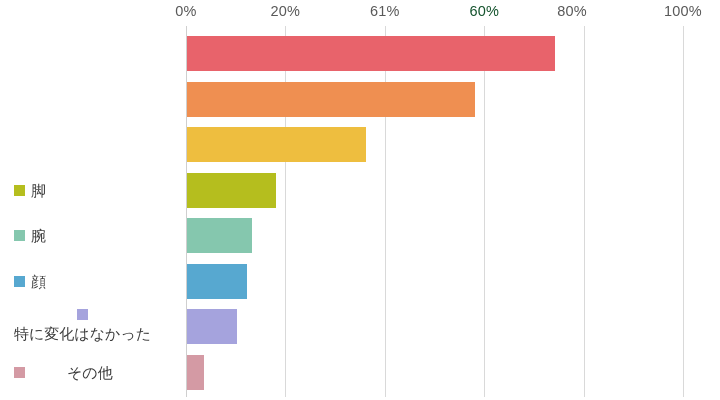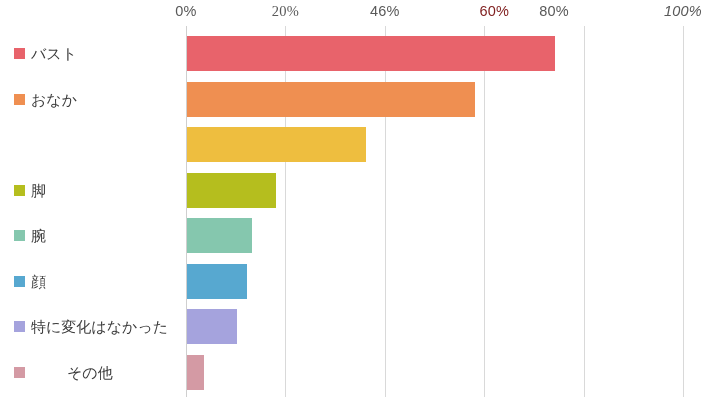--- a/index.html
+++ b/index.html
@@ -105,49 +105,41 @@
     line-height: 1;
   }
 </style>
 </head>
 <body>
 
 <div id="chart-root">
 
   <div id="x-axis-labels">
       <div class="x-tick-label" style="left: 186px; color: rgb(89, 89, 89);">0%</div>
-      <div class="x-tick-label" style="left: 285.4px; color: rgb(89, 89, 89); font-family: Liberation Serif, serif;">20%</div>
-      <div class="x-tick-label" style="left: 384.8px; color: rgb(89, 89, 89);">46%</div>
-      <div class="x-tick-label" style="left: 484.2px; color: #7f1d1d; margin-left: 10px;">60%</div>
-      <div class="x-tick-label" style="left: 554px; color: rgb(89, 89, 89);">80%</div>
-      <div class="x-tick-label" style="left: 683px; color: rgb(89, 89, 89); font-style: italic;">100%</div>
+      <div class="x-tick-label" style="left: 285.4px; color: rgb(89, 89, 89);">20%</div>
+      <div class="x-tick-label" style="left: 384.8px; color: rgb(89, 89, 89);">61%</div>
+      <div class="x-tick-label" style="left: 484.2px; color: #14532d;">60%</div>
+      <div class="x-tick-label" style="left: 572px; color: rgb(89, 89, 89);">80%</div>
+      <div class="x-tick-label" style="left: 683px; color: rgb(89, 89, 89);">100%</div>
     </div>
 
   <div id="legend">
-      <div class="legend-item" style="top: 10px; height: 35px;">
-        <span class="legend-swatch" style="background: rgb(232, 99, 107);"></span>
-        <span class="legend-label" style="color: rgb(59, 59, 59);">バスト</span>
-      </div>
-      <div class="legend-item" style="top: 55.5px; height: 35px;">
-        <span class="legend-swatch" style="background: rgb(239, 143, 81);"></span>
-        <span class="legend-label" style="color: rgb(59, 59, 59);">おなか</span>
-      </div>
       <div class="legend-item" style="top: 146.5px; height: 35px;">
         <span class="legend-swatch" style="background: rgb(181, 190, 30);"></span>
         <span class="legend-label" style="color: rgb(59, 59, 59);">脚</span>
       </div>
       <div class="legend-item" style="top: 192px; height: 35px;">
         <span class="legend-swatch" style="background: rgb(133, 199, 174);"></span>
         <span class="legend-label" style="color: rgb(59, 59, 59);">腕</span>
       </div>
       <div class="legend-item" style="top: 237.5px; height: 35px;">
         <span class="legend-swatch" style="background: rgb(87, 168, 208);"></span>
         <span class="legend-label" style="color: rgb(59, 59, 59);">顔</span>
       </div>
-      <div class="legend-item" style="top: 283px; height: 35px;">
+      <div class="legend-item" style="top: 283px; height: 35px; flex-direction: column;">
         <span class="legend-swatch" style="background: rgb(165, 163, 221);"></span>
         <span class="legend-label" style="color: rgb(59, 59, 59);">特に変化はなかった</span>
       </div>
       <div class="legend-item" style="top: 328.5px; height: 35px;">
         <span class="legend-swatch" style="background: rgb(212, 154, 164);"></span>
         <span class="legend-label" style="color: rgb(59, 59, 59); margin-left: 36px;">その他</span>
       </div>
     </div>
 
   <div id="plot-area">

